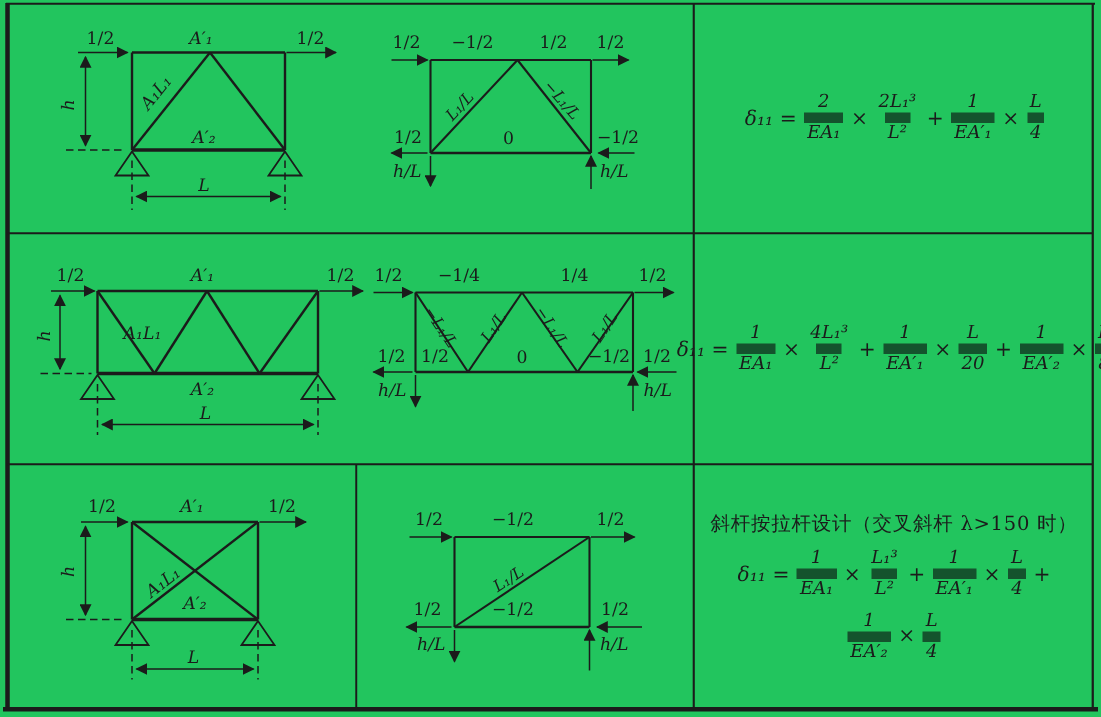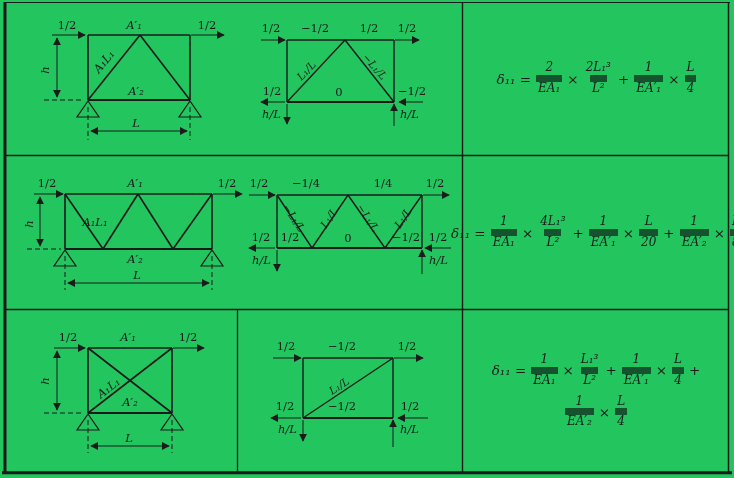--- a/index.html
+++ b/index.html
@@ -273,20 +273,21 @@
         </span>
     <span class="op">×</span>
     <span class="frac">
           <span class="fn">L</span>
           <span class="fd">8</span>
         </span>
   </div>
 </div>
 
 <div class="formula-cell fr3">
+  <div class="note">斜杆按拉杆设计（交叉斜杆 λ&gt;150 时）</div>
   <div class="eq">
     <span class="op">δ₁₁ =</span>
     <span class="frac">
           <span class="fn">1</span>
           <span class="fd">EA₁</span>
         </span>
     <span class="op">×</span>
     <span class="frac">
           <span class="fn">L₁³</span>
           <span class="fd">L²</span>

